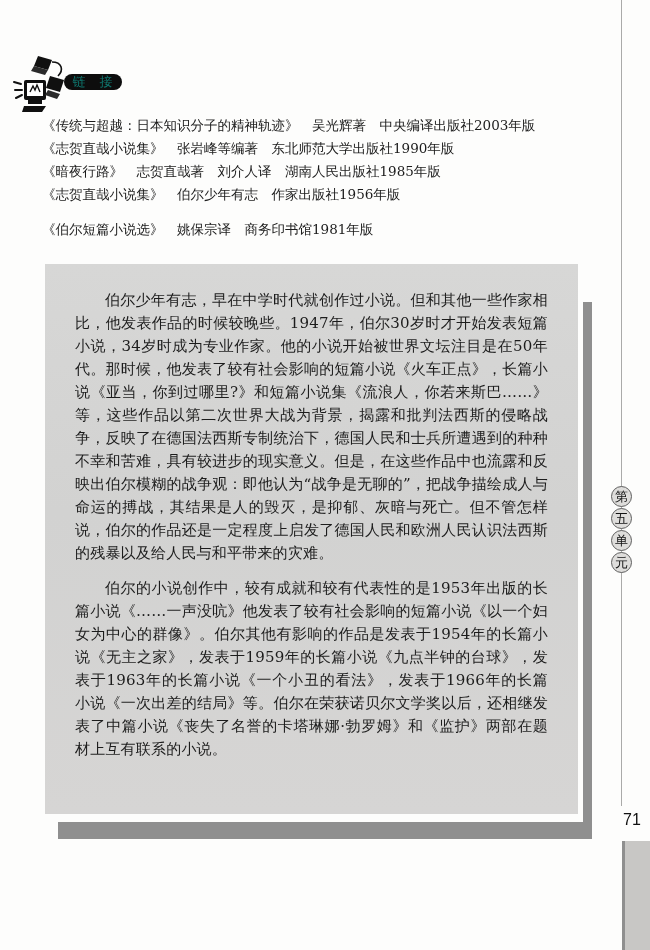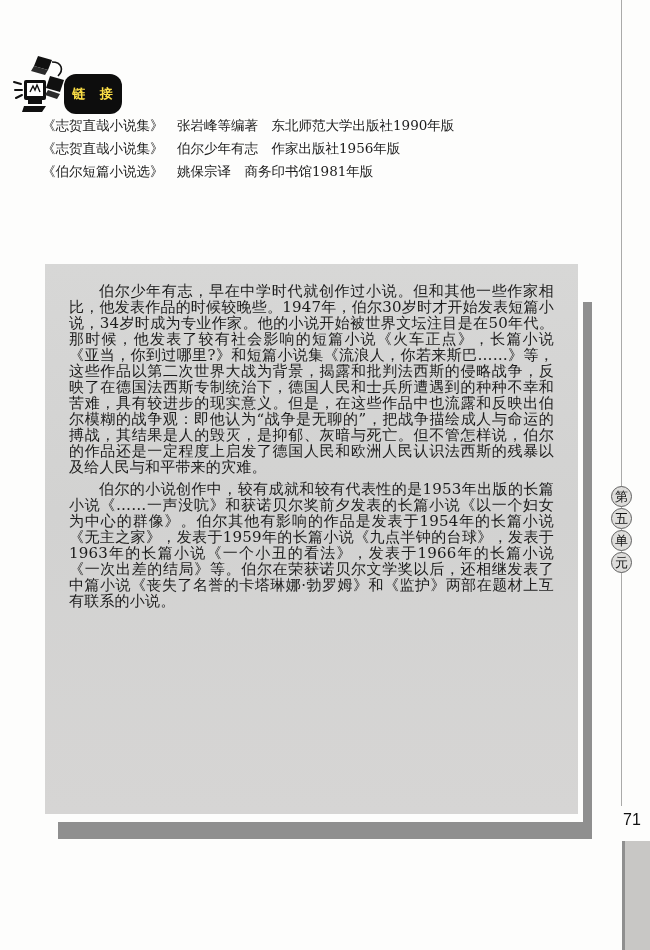--- a/index.html
+++ b/index.html
@@ -10,42 +10,42 @@
     color:#1b1b1b;
   }
   .abs{position:absolute;}
 
   
   .margin-rule{left:621px;top:0;width:1px;height:806px;background:#8d8d8d;opacity:.75;}
 
   
   .header-cluster{left:12px;top:54px;width:130px;height:66px;}
   .link-pill{
-    position:absolute;left:52px;top:20px;width:58px;height:40px;
-    background:#0d0d0d;border-radius:12px;color:#fde047;
-    font-size:13px;font-weight:bold;letter-spacing:5px;
+    position:absolute;left:52px;top:20px;width:58px;height:16px;
+    background:#0d0d0d;border-radius:12px;color:#0f766e;
+    font-size:13px;font-weight:normal;letter-spacing:5px;
     display:flex;align-items:center;justify-content:center;
     padding-left:4px;box-sizing:border-box;
     font-family:"DejaVu Sans","Liberation Sans",sans-serif;
   }
 
   
   .biblio{left:42px;top:114px;width:540px;font-size:13.5px;line-height:23px;}
   .biblio-item{white-space:nowrap;}
-  .biblio-item.gapped{}
+  .biblio-item.gapped{margin-top:12px;}
 
   
   .reading-box{
     left:45px;top:264px;width:533px;height:550px;box-sizing:border-box;
     background:#d4d4d4;
     background-image:linear-gradient(180deg,#d7d7d6 0%,#d2d2d1 45%,#d6d5d4 100%);
     padding:13px 18px 8px 18px;overflow:hidden;
   }
   .reading-box p{
-    margin:6px;font-size:15px;line-height:16px;text-align:justify;
+    margin:12px;font-size:15px;line-height:23px;text-align:justify;
     text-indent:2em;letter-spacing:.2px;color:#1c1c1c;
   }
   
   .shadow-right{left:583px;top:302px;width:9px;height:537px;background:#8f8f8f;}
   .shadow-bottom{left:58px;top:822px;width:534px;height:17px;background:#8f8f8f;}
 
   
   .unit-tab{left:611px;top:486px;display:flex;flex-direction:column;gap:1px;}
   .unit-circle{
     width:21px;height:21px;border-radius:50%;
@@ -96,31 +96,33 @@
         <path d="M38 22 L52 26 L48 38 L34 34 Z" fill="#101010"></path>
         <path d="M36 36 L48 40 L45 45 L33 41 Z" fill="#2b2b2b"></path>
       </svg>
     </span>
     <div class="link-pill">
       <span>链 接</span>
     </div>
   </div>
 
   <div class="abs biblio">
+    <div class="biblio-item">《传统与超越：日本知识分子的精神轨迹》　吴光辉著　中央编译出版社2003年版</div>
     <div class="biblio-item">《志贺直哉小说集》　张岩峰等编著　东北师范大学出版社1990年版</div>
+    <div class="biblio-item">《暗夜行路》　志贺直哉著　刘介人译　湖南人民出版社1985年版</div>
     <div class="biblio-item">《志贺直哉小说集》　伯尔少年有志　作家出版社1956年版</div>
     <div class="biblio-item gapped">《伯尔短篇小说选》　姚保宗译　商务印书馆1981年版</div>
   </div>
 
   <div class="abs shadow-right"></div>
   <div class="abs shadow-bottom"></div>
 
   <div class="abs reading-box">
     <p>伯尔少年有志，早在中学时代就创作过小说。但和其他一些作家相比，他发表作品的时候较晚些。1947年，伯尔30岁时才开始发表短篇小说，34岁时成为专业作家。他的小说开始被世界文坛注目是在50年代。那时候，他发表了较有社会影响的短篇小说《火车正点》，长篇小说《亚当，你到过哪里?》和短篇小说集《流浪人，你若来斯巴……》等，这些作品以第二次世界大战为背景，揭露和批判法西斯的侵略战争，反映了在德国法西斯专制统治下，德国人民和士兵所遭遇到的种种不幸和苦难，具有较进步的现实意义。但是，在这些作品中也流露和反映出伯尔模糊的战争观：即他认为“战争是无聊的”，把战争描绘成人与命运的搏战，其结果是人的毁灭，是抑郁、灰暗与死亡。但不管怎样说，伯尔的作品还是一定程度上启发了德国人民和欧洲人民认识法西斯的残暴以及给人民与和平带来的灾难。</p>
-    <p>伯尔的小说创作中，较有成就和较有代表性的是1953年出版的长篇小说《……一声没吭》和获诺贝尔奖前夕发表的长篇小说《以一个妇女为中心的群像》。伯尔其他有影响的作品是发表于1954年的长篇小说《无主之家》，发表于1959年的长篇小说《九点半钟的台球》，发表于1963年的长篇小说《一个小丑的看法》，发表于1966年的长篇小说《一次出差的结局》等。伯尔在荣获诺贝尔文学奖以后，还相继发表了中篇小说《丧失了名誉的卡塔琳娜·勃罗姆》和《监护》两部在题材上互有联系的小说。</p>
+    <p>伯尔的小说创作中，较有成就和较有代表性的是1953年出版的长篇小说《……一声没吭》他发表了较有社会影响的短篇小说《以一个妇女为中心的群像》。伯尔其他有影响的作品是发表于1954年的长篇小说《无主之家》，发表于1959年的长篇小说《九点半钟的台球》，发表于1963年的长篇小说《一个小丑的看法》，发表于1966年的长篇小说《一次出差的结局》等。伯尔在荣获诺贝尔文学奖以后，还相继发表了中篇小说《丧失了名誉的卡塔琳娜·勃罗姆》和《监护》两部在题材上互有联系的小说。</p>
 
   </div>
 
   <div class="abs unit-tab">
     <div class="unit-circle">第</div>
     <div class="unit-circle">五</div>
     <div class="unit-circle">单</div>
     <div class="unit-circle">元</div>
   </div>
 

